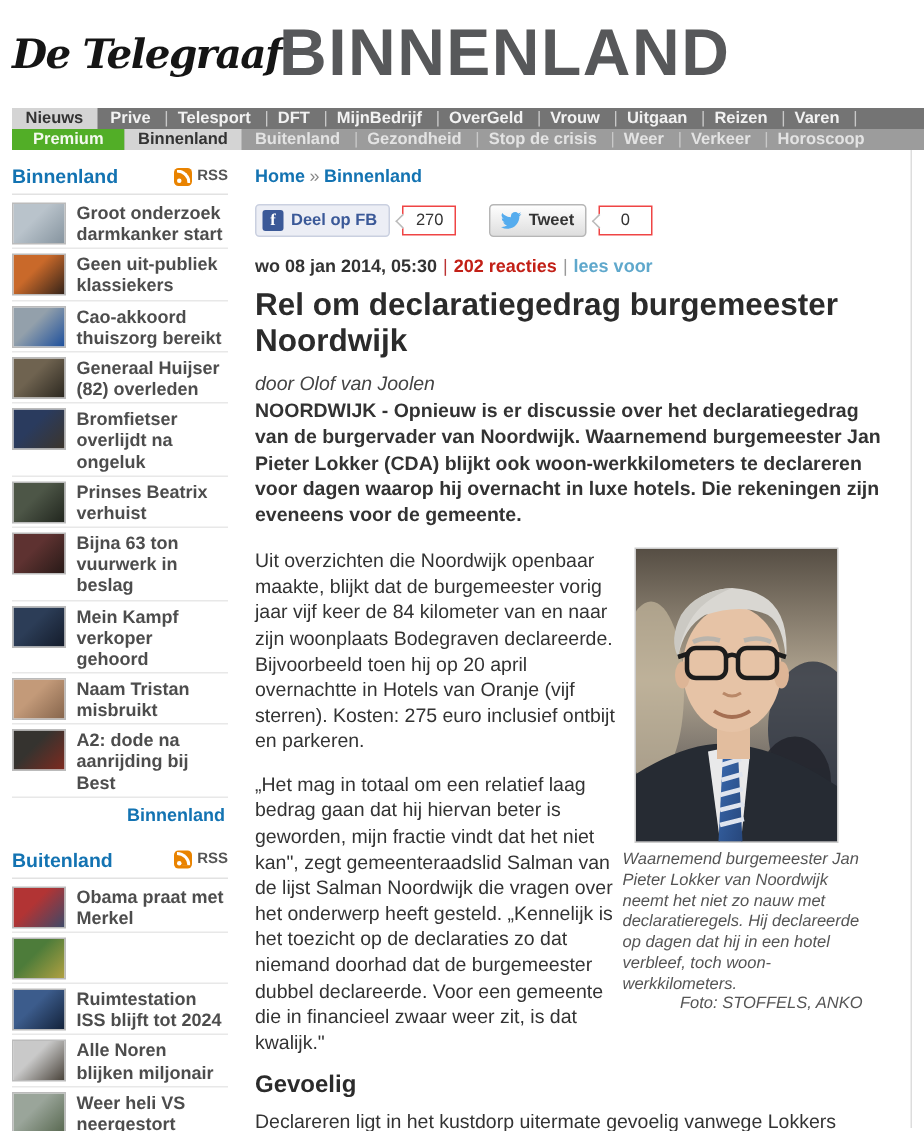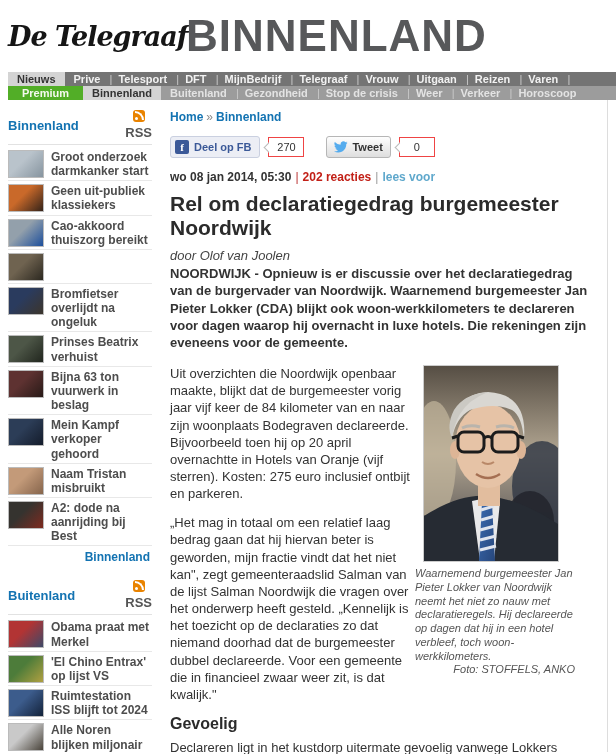--- a/index.html
+++ b/index.html
@@ -36,21 +36,21 @@
   
   .content{display:flex;align-items:stretch;height:652px;}
   .sidebar{width:158px;box-sizing:border-box;padding:10px 6px 0 8px;}
   .main{width:450px;box-sizing:border-box;padding:10px 14px 8px 12px;
     border-right:1px solid #ddd;}
 
   
   .sb-head{display:flex;align-items:center;justify-content:space-between;
     border-bottom:1px solid #e2e2e2;padding-bottom:4px;margin-bottom:2px;}
   .sb-title{color:#1373b2;font-weight:bold;font-size:13px;}
-  .rss{display:flex;align-items:center;gap:3px;font-size:13px;font-weight:bold;color:#555;flex-direction:column;}
+  .rss{display:flex;gap:3px;font-size:10px;font-weight:bold;color:#555;}
   .rss-ic{width:12px;height:12px;border-radius:3px;background:#e98300;display:inline-block;position:relative;}
   .rss-ic::after{content:"";position:absolute;left:2px;bottom:2px;width:3px;height:3px;border-radius:50%;background:#fff;}
   .rss-ic::before{content:"";position:absolute;left:2px;bottom:2px;width:7px;height:7px;
     border:2px solid #fff;border-left:none;border-bottom:none;border-radius:0 9px 0 0;}
   .sb-item{display:flex;gap:7px;align-items:flex-start;padding:3px 0 2px 0;
     border-bottom:1px solid #e8e8e8;min-height:28px;}
   .thumb{flex:0 0 34px;width:34px;height:26px;border:1px solid #bbb;background:#999;}
   .sb-label{font-size:12px;font-weight:bold;color:#4d4d4d;line-height:1.18;padding-top:0px;}
   .sb-more{display:block;text-align:right;color:#1373b2;font-weight:bold;font-size:12px;
     padding:4px 2px 8px 0;}
@@ -98,21 +98,21 @@
   <div class="logo">De Telegraaf</div>
   <h1 class="section-title">BINNENLAND</h1>
 </header>
 
 <nav class="nav-row nav1">
   <a class="nav-item active">Nieuws</a>
   <a class="nav-item">Prive</a>
   <a class="nav-item">Telesport</a>
   <a class="nav-item">DFT</a>
   <a class="nav-item">MijnBedrijf</a>
-  <a class="nav-item">Telegraaf</a>
+  <a class="nav-item">OverGeld</a>
   <a class="nav-item">Vrouw</a>
   <a class="nav-item">Uitgaan</a>
   <a class="nav-item">Reizen</a>
   <a class="nav-item">Varen</a>
 </nav>
 
 <nav class="nav-row nav2">
   <a class="nav-item premium">Premium</a>
   <a class="nav-item active">Binnenland</a>
   <a class="nav-item">Buitenland</a>
@@ -142,20 +142,21 @@
     <a class="sb-item">
       <span class="thumb" style="background: linear-gradient(135deg, rgb(201, 105, 42) 0%, rgb(201, 105, 42) 40%, rgb(52, 35, 25) 100%);"></span>
       <span class="sb-label">Geen uit-publiek klassiekers</span>
     </a>
     <a class="sb-item">
       <span class="thumb" style="background: linear-gradient(135deg, rgb(147, 160, 171) 0%, rgb(147, 160, 171) 40%, rgb(29, 79, 156) 100%);"></span>
       <span class="sb-label">Cao-akkoord thuiszorg bereikt</span>
     </a>
     <a class="sb-item">
       <span class="thumb" style="background: linear-gradient(135deg, rgb(111, 99, 80) 0%, rgb(111, 99, 80) 40%, rgb(44, 40, 32) 100%);"></span>
+      <span class="sb-label">Generaal Huijser (82) overleden</span>
     </a>
     <a class="sb-item">
       <span class="thumb" style="background: linear-gradient(135deg, rgb(42, 59, 94) 0%, rgb(42, 59, 94) 40%, rgb(60, 53, 44) 100%);"></span>
       <span class="sb-label">Bromfietser overlijdt na ongeluk</span>
     </a>
     <a class="sb-item">
       <span class="thumb" style="background: linear-gradient(135deg, rgb(77, 86, 71) 0%, rgb(77, 86, 71) 40%, rgb(33, 38, 30) 100%);"></span>
       <span class="sb-label">Prinses Beatrix verhuist</span>
     </a>
     <a class="sb-item">
@@ -185,21 +186,20 @@
         <span>RSS</span>
       </a>
     </div>
 
     <a class="sb-item">
       <span class="thumb" style="background: linear-gradient(135deg, rgb(178, 52, 52) 0%, rgb(178, 52, 52) 40%, rgb(62, 73, 104) 100%);"></span>
       <span class="sb-label">Obama praat met Merkel</span>
     </a>
     <a class="sb-item">
       <span class="thumb" style="background: linear-gradient(135deg, rgb(77, 124, 58) 0%, rgb(77, 124, 58) 40%, rgb(176, 160, 65) 100%);"></span>
-      <span class="sb-label">'El Chino Entrax' op lijst VS</span>
     </a>
     <a class="sb-item">
       <span class="thumb" style="background: linear-gradient(135deg, rgb(60, 92, 140) 0%, rgb(60, 92, 140) 40%, rgb(19, 34, 58) 100%);"></span>
       <span class="sb-label">Ruimtestation ISS blijft tot 2024</span>
     </a>
     <a class="sb-item">
       <span class="thumb" style="background: linear-gradient(135deg, rgb(201, 201, 201) 0%, rgb(201, 201, 201) 40%, rgb(73, 67, 58) 100%);"></span>
       <span class="sb-label">Alle Noren blijken miljonair</span>
     </a>
     <a class="sb-item">

